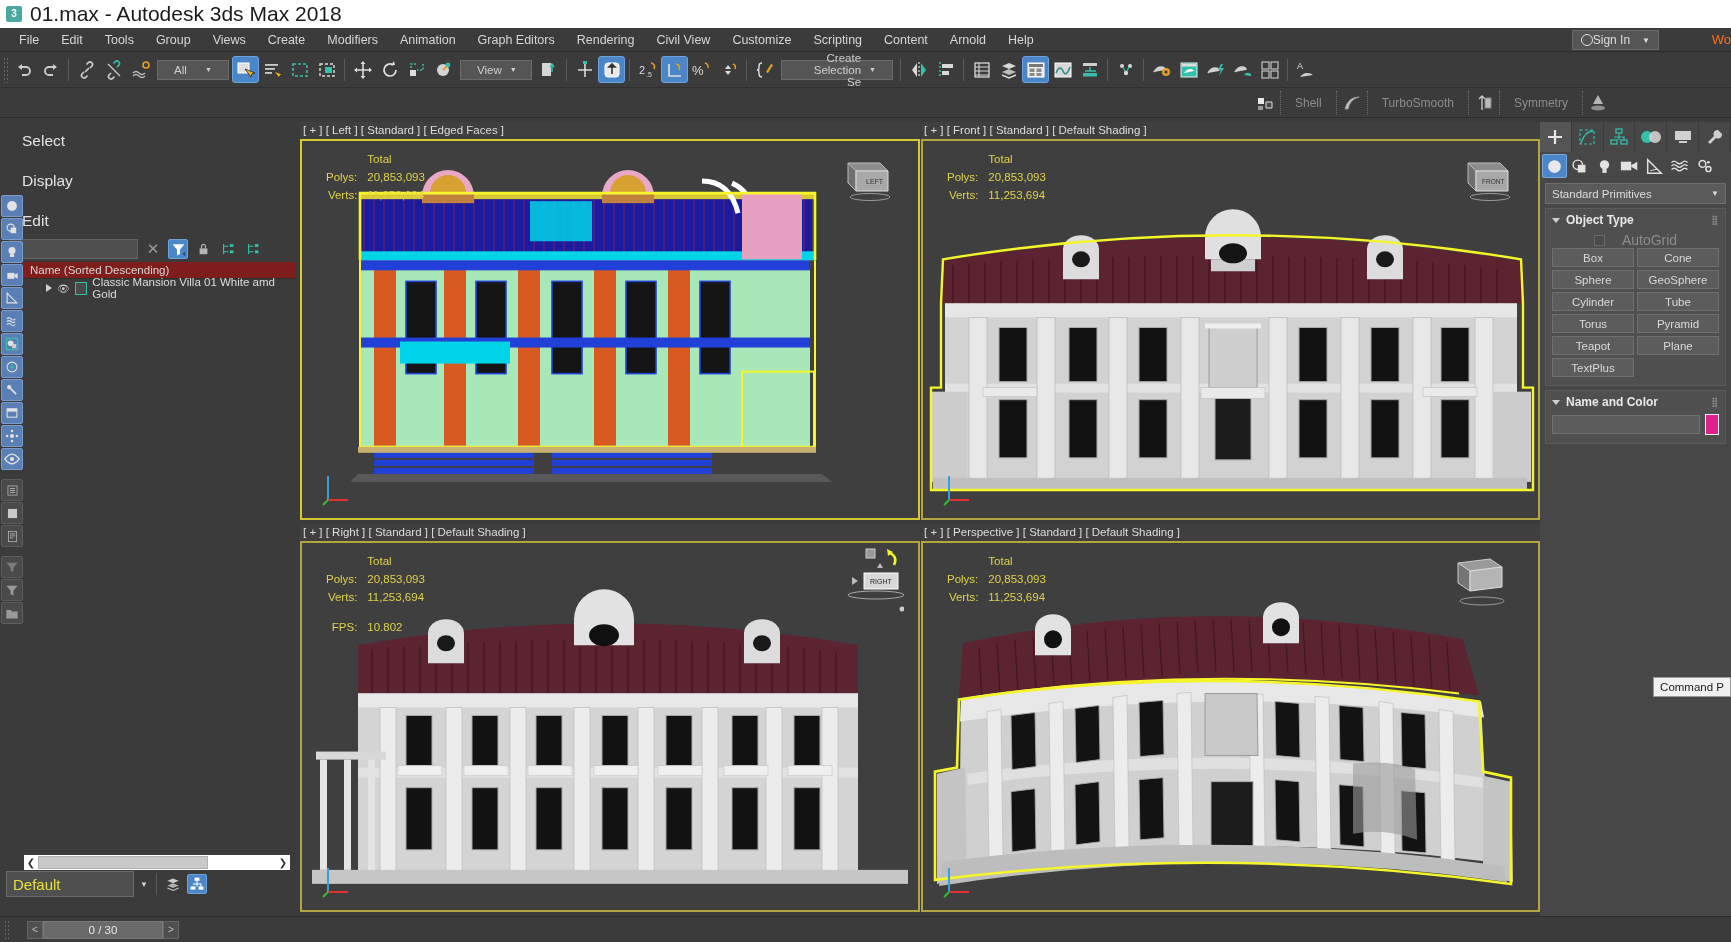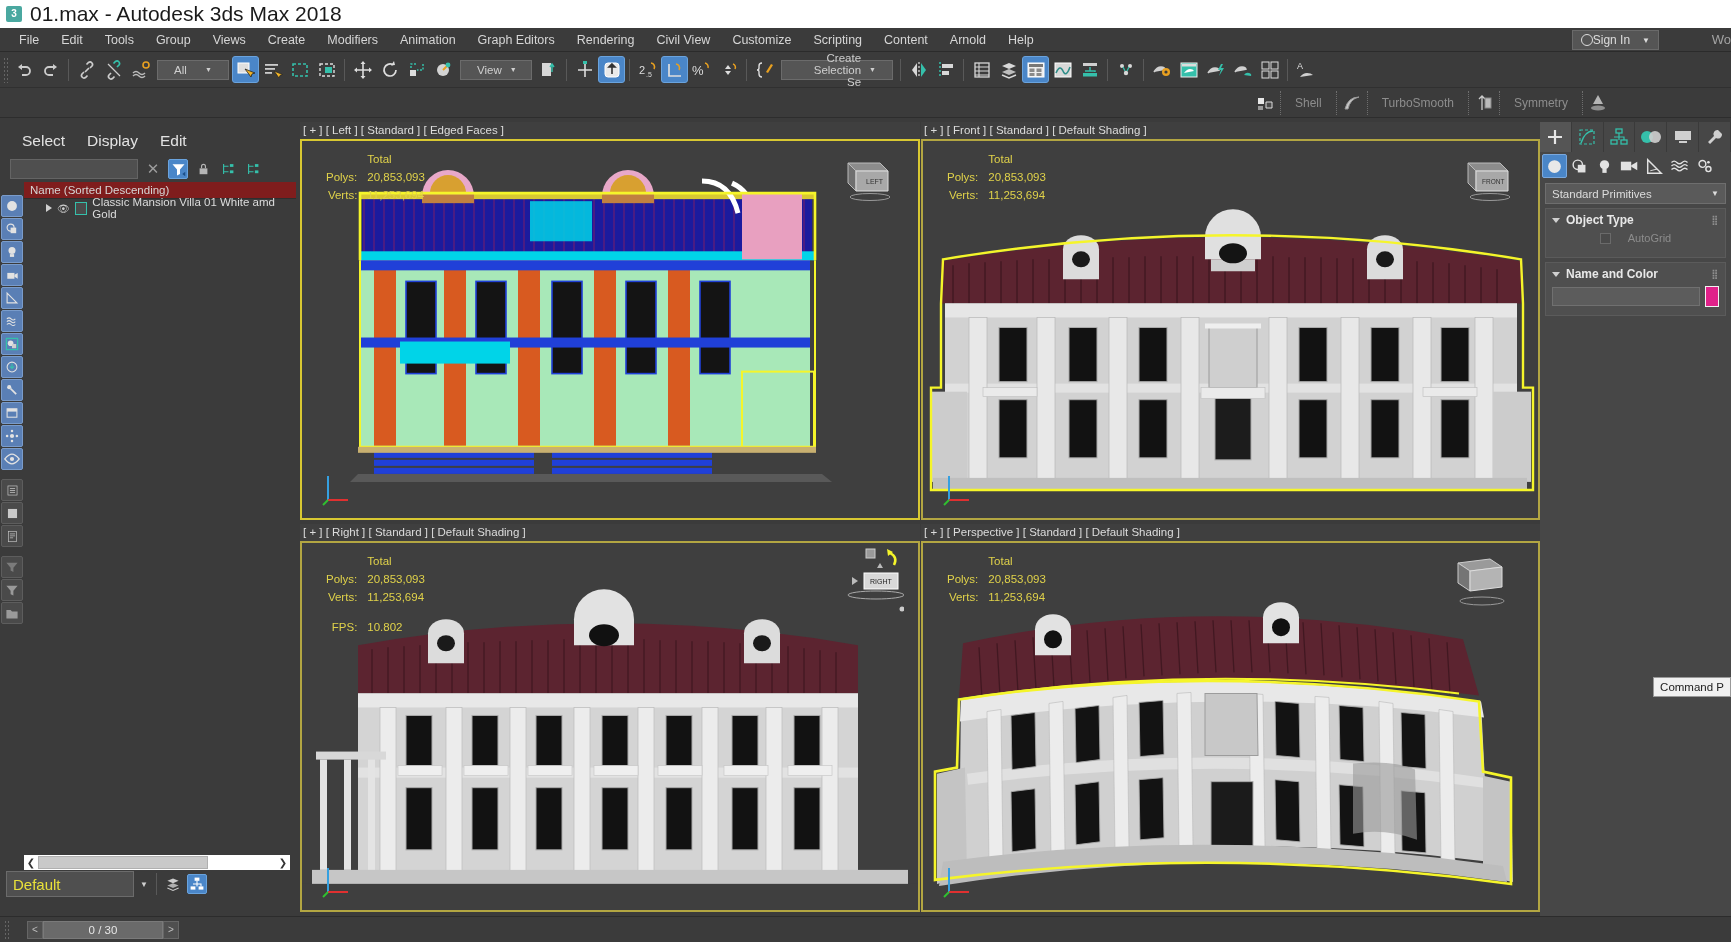--- a/index.html
+++ b/index.html
@@ -16,21 +16,21 @@
 
   
   #menubar { height:24px; background:#3b3b3b; display:flex; align-items:center;
     padding-left:8px; border-bottom:1px solid #2b2b2b; position:relative; }
   #menubar .mi { color:#d6d6d6; font-size:12.5px; padding:3px 11px; cursor:default; }
   #signin { position:absolute; right:72px; top:2px; height:20px; background:#555;
     border:1px solid #6a6a6a; display:flex; align-items:center; 
     padding:0 8px; color:#ddd; font-size:12px; }
   #signin .av { width:12px; height:12px; border-radius:50%; border:1.5px solid #ddd; }
   #signin .cv { font-size:8px; margin-left:12px; }
-  #wordmark { position:absolute; right:0; top:4px; color:#a3a3a3; font-size:13px; }
+  #wordmark { position:absolute; right:0; top:4px; color:#f97316; font-size:13px; }
 
   
   .tbrow { background:#3b3b3b; display:flex; align-items:center; padding:0 3px;
     border-bottom:1px solid #303030; }
   #tb1 { height:36px; }
   .tbtn { width:27px; height:27px; display:flex; align-items:center; justify-content:center;
      border:1px solid transparent; border-radius:3px; flex:none; }
   .tbtn.on { background:#4a86c8; border:1px solid #6aa3dd; }
   .sep { width:1px; height:22px; background:#595959; margin:0 4px; flex:none; }
   .gripper { width:5px; height:26px; flex:none; margin-right:2px;
@@ -55,21 +55,21 @@
 
   
   #leftstrip { position:absolute; left:0; top:72px; width:24px; height:648px; }
   .lsbtn { width:22px; height:22px; margin:1px 1px; display:flex; align-items:center;
      justify-content:center; background:#5a7fb5; border:1px solid #7a9ccb; border-radius:2px; }
   .lsbtn.plain { background:#4a4a4a; border-color:#5d5d5d; }
   .lsgap { height:7px; }
 
   
   #explorer { position:absolute; left:0; top:0; width:296px; height:782px; background:#3b3b3b; }
-  #expmenu { display:flex; gap:22px; padding:10px 0 6px 22px; }
+  #expmenu { display:flex; gap:22px; padding:10px 0 6px 22px;flex-direction:column; }
   #expmenu div { color:#e2e2e2; font-size:15.5px; }
   #exprow { display:flex; align-items:center; padding:0 6px 0 10px; gap:5px; height:26px; }
   #expsearch { width:128px; height:20px; background:#4f4f4f; border:1px solid #646464; }
   .xbtn { width:20px; height:20px; display:flex; align-items:center; justify-content:center;
      color:#9d9d9d; font-size:15px; }
   .xbtn.on { background:#4a86c8; border:1px solid #6aa3dd; border-radius:2px; }
   #listhead { margin-left:24px; height:17px; background:#7f1d1d; border-bottom:1px solid #2e2e2e;
      color:#d6d6d6; font-size:11.5px; padding-left:6px; line-height:17px; }
   #listbody { margin-left:24px; height:640px; background:#3b3b3b; }
   .lrow { display:flex; align-items:center; gap:5px; height:18px; padding-left:22px;
@@ -127,21 +127,21 @@
   #primdrop { margin:3px 5px; height:21px; background:#5a5a5a; border:1px solid #6e6e6e;
      color:#dcdcdc; font-size:11.5px; display:flex; align-items:center; padding:0 6px;
      justify-content:space-between; }
   .rollout { margin:4px 5px; background:#4f4f4f; border:1px solid #5b5b5b; padding:4px 6px 8px; }
   .rtitle { display:flex; align-items:center; color:#e8e8e8; font-size:12px;
      font-weight:bold; margin-bottom:5px; }
   .rtitle .tri2 { width:0;height:0;border-top:5px solid #d0d0d0;
      border-left:4px solid transparent;border-right:4px solid transparent; margin-right:6px; }
   .rtitle .dots { margin-left:auto; color:#8f8f8f; font-size:9px; letter-spacing:1px; }
   #autogrid { display:flex; align-items:center; justify-content:center; gap:17px;
-     color:#8d8d8d; font-size:11px; margin-bottom:5px; }
+     color:#8d8d8d; font-size:14px; }
   #autogrid .cb { width:11px;height:11px;background:#4a4a4a;border:1px solid #6a6a6a; }
   .btngrid { display:grid; grid-template-columns:1fr 1fr; gap:3px; }
   .pbtn { height:19px; background:#5c5c5c; border:1px solid #707070; color:#dadada;
      font-size:11.5px; display:flex; align-items:center; justify-content:center; }
   #nameandcolor { display:flex; gap:5px; align-items:center; }
   #nc-field { flex:1; height:19px; background:#5c5c5c; border:1px solid #707070; }
   #nc-swatch { width:20px; height:21px; background:#e0218a; border:1px solid #f2f2f2; }
 
   #cmdtooltip { position:absolute; right:0; top:555px; background:#f0f0f0; border:1px solid #999;
      color:#222; font-size:11.5px; padding:3px 6px; white-space:nowrap; }
@@ -1175,20 +1175,33 @@
     <div class="rollout">
       <div class="rtitle">
         <span class="tri2"></span>
         <span>Object Type</span>
         <span class="dots">⣿</span>
       </div>
       <div id="autogrid">
         <span class="cb"></span>
         <span>AutoGrid</span>
       </div>
+      <div class="btngrid">
+        <div class="pbtn">Box</div>
+        <div class="pbtn">Cone</div>
+        <div class="pbtn">Sphere</div>
+        <div class="pbtn">GeoSphere</div>
+        <div class="pbtn">Cylinder</div>
+        <div class="pbtn">Tube</div>
+        <div class="pbtn">Torus</div>
+        <div class="pbtn">Pyramid</div>
+        <div class="pbtn">Teapot</div>
+        <div class="pbtn">Plane</div>
+        <div class="pbtn">TextPlus</div>
+      </div>
     </div>
 
     <div class="rollout">
       <div class="rtitle">
         <span class="tri2"></span>
         <span>Name and Color</span>
         <span class="dots">⣿</span>
       </div>
       <div id="nameandcolor">
         <input id="nc-field" style="color: rgb(221, 221, 221); font-size: 11px; padding-left: 4px;" value="">

